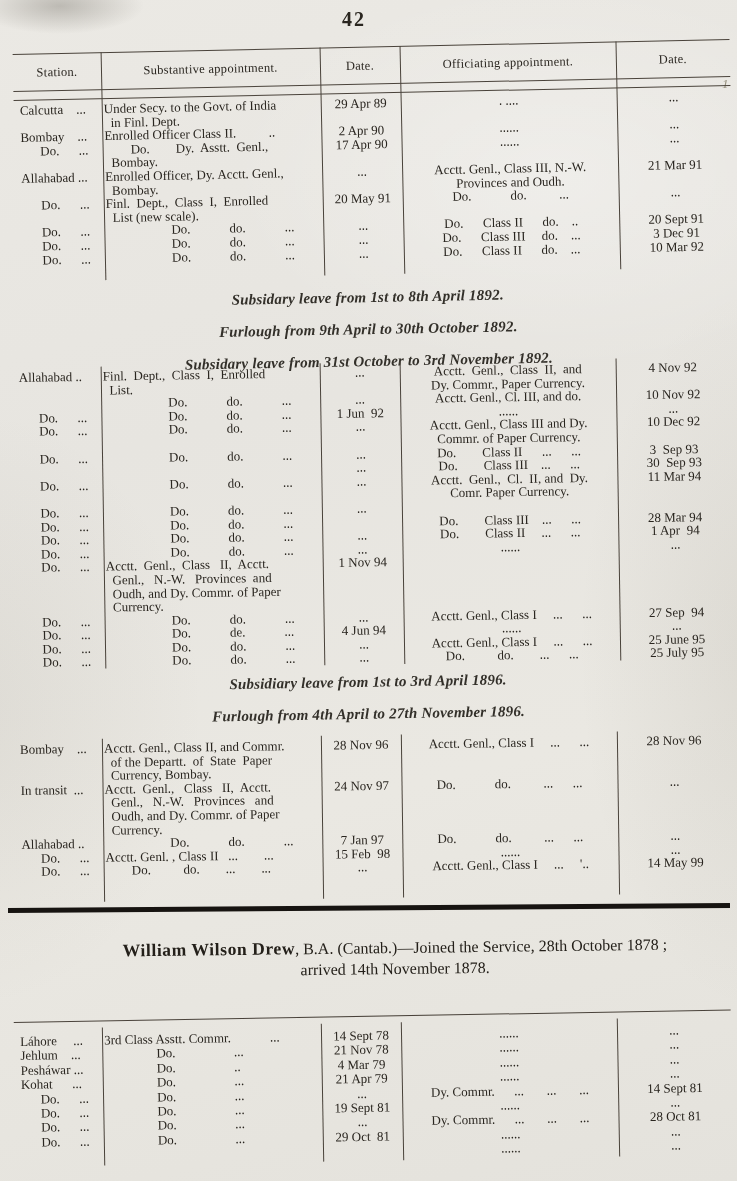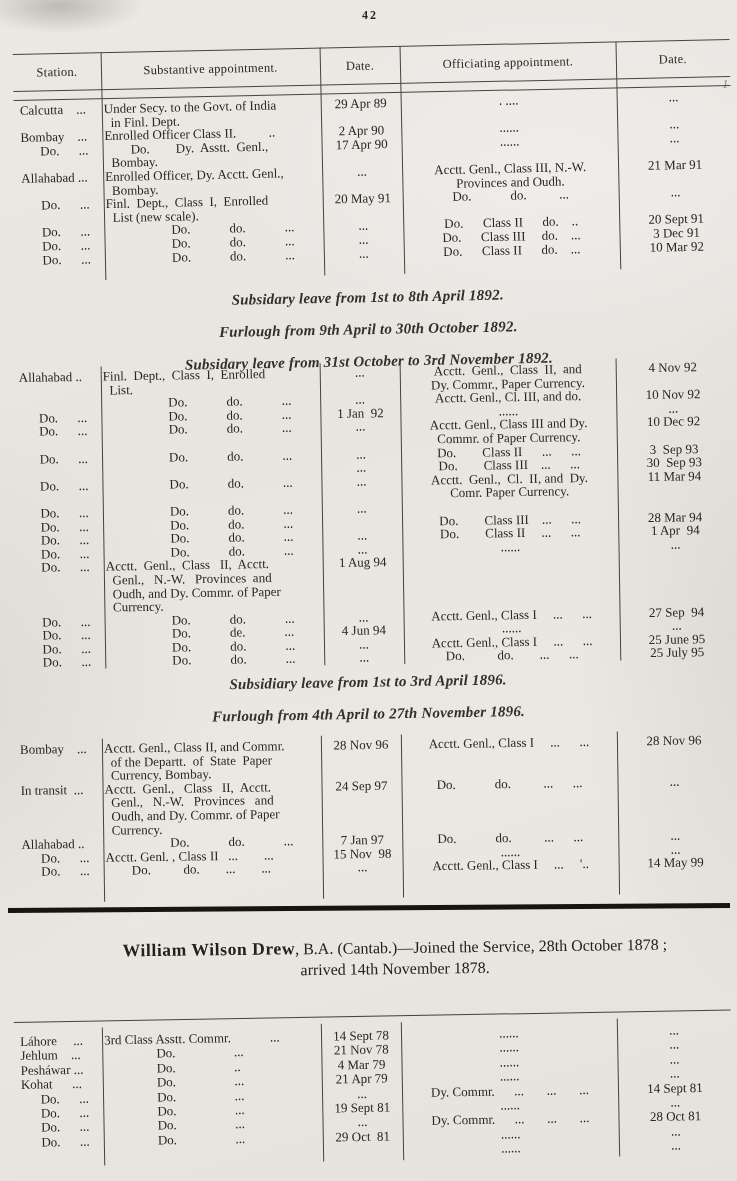--- a/index.html
+++ b/index.html
@@ -8,21 +8,21 @@
     font-family:"Liberation Serif","DejaVu Serif",serif;
     color:#2a2620;
     background:
       radial-gradient(ellipse 120px 40px at 60px 6px, rgba(70,65,55,.28), transparent 70%),
       radial-gradient(ellipse 500px 300px at 75% 15%, rgba(255,255,255,.30), transparent 65%),
       radial-gradient(ellipse 400px 500px at -5% 60%, rgba(125,118,102,.10), transparent 60%),
       radial-gradient(ellipse 300px 600px at 103% 55%, rgba(125,118,102,.12), transparent 60%),
       linear-gradient(165deg,#ebe9e4 0%,#e7e5e0 35%,#eae8e2 65%,#e4e2dc 100%);
   }
   .abs{position:absolute;}
-  .pagenum{top:8px;left:330px;width:48px;text-align:right;font-size:12px;font-weight:700;letter-spacing:2px;}
+  .pagenum{top:8px;left:330px;width:48px;text-align:center;font-size:20px;font-weight:700;letter-spacing:2px;}
   .margin-mark{top:76px;left:722px;font-size:13px;font-style:italic;color:#97917f;}
 
   
   .tbl{position:absolute;left:15px;width:717px;transform-origin:0 50%;}
   .vl{position:absolute;top:0;bottom:0;width:1px;background:#49423a;}
   .vla{left:88px;} .vlb{left:307px;} .vlc{left:387px;} .vld{left:603px;}
   .thead{display:grid;grid-template-columns:88px 219px 80px 216px 114px;
     border-top:1.5px solid #49423a;border-bottom:1px solid #49423a;height:36px;align-items:center;}
   .hc{text-align:center;font-size:12.5px;letter-spacing:.3px;}
   .hgap{height:8px;border-bottom:1.2px solid #49423a;}
@@ -165,21 +165,21 @@
       <div class="trow">
         <div class="c c1"></div>
         <div class="c c2">                    Do.            do.            ...</div>
         <div class="c c3">...</div>
         <div class="c c4">Acctt. Genl., Cl. III, and do.</div>
         <div class="c c5">10 Nov 92</div>
       </div>
       <div class="trow">
         <div class="c c1">      Do.      ...</div>
         <div class="c c2">                    Do.            do.            ...</div>
-        <div class="c c3">1 Jan  92</div>
+        <div class="c c3">1 Jun  92</div>
         <div class="c c4">......</div>
         <div class="c c5">...</div>
       </div>
       <div class="trow">
         <div class="c c1">      Do.      ...</div>
         <div class="c c2">                    Do.            do.            ...</div>
         <div class="c c3">...</div>
         <div class="c c4">Acctt. Genl., Class III and Dy.
 Commr. of Paper Currency.</div>
         <div class="c c5">10 Dec 92</div>
@@ -233,21 +233,21 @@
         <div class="c c3">...</div>
         <div class="c c4">......</div>
         <div class="c c5">...</div>
       </div>
       <div class="trow">
         <div class="c c1">      Do.      ...</div>
         <div class="c c2">Acctt.  Genl.,  Class   II,  Acctt.
   Genl.,   N.-W.   Provinces  and
   Oudh, and Dy. Commr. of Paper
   Currency.</div>
-        <div class="c c3">1 Aug 94</div>
+        <div class="c c3">1 Nov 94</div>
         <div class="c c4"></div>
         <div class="c c5"></div>
       </div>
       <div class="trow">
         <div class="c c1">      Do.      ...</div>
         <div class="c c2">                    Do.            do.            ...</div>
         <div class="c c3">...</div>
         <div class="c c4">Acctt. Genl., Class I     ...      ...</div>
         <div class="c c5">27 Sep  94</div>
       </div>
@@ -294,35 +294,35 @@
         <div class="c c3">28 Nov 96</div>
         <div class="c c4">Acctt. Genl., Class I     ...      ...</div>
         <div class="c c5">28 Nov 96</div>
       </div>
       <div class="trow">
         <div class="c c1">In transit  ...</div>
         <div class="c c2">Acctt.  Genl.,   Class   II,  Acctt.
   Genl.,   N.-W.   Provinces   and
   Oudh, and Dy. Commr. of Paper
   Currency.</div>
-        <div class="c c3">24 Sep 97</div>
+        <div class="c c3">24 Nov 97</div>
         <div class="c c4">Do.            do.          ...      ...</div>
         <div class="c c5">...</div>
       </div>
       <div class="trow">
         <div class="c c1">Allahabad ..</div>
         <div class="c c2">                    Do.            do.            ...</div>
         <div class="c c3">7 Jan 97</div>
         <div class="c c4">Do.            do.          ...      ...</div>
         <div class="c c5">...</div>
       </div>
       <div class="trow">
         <div class="c c1">      Do.      ...</div>
         <div class="c c2">Acctt. Genl. , Class II   ...        ...</div>
-        <div class="c c3">15 Nov  98</div>
+        <div class="c c3">15 Feb  98</div>
         <div class="c c4">......</div>
         <div class="c c5">...</div>
       </div>
       <div class="trow">
         <div class="c c1">      Do.      ...</div>
         <div class="c c2">        Do.          do.        ...        ...</div>
         <div class="c c3">...</div>
         <div class="c c4">Acctt. Genl., Class I     ...     '..</div>
         <div class="c c5">14 May 99</div>
       </div>

